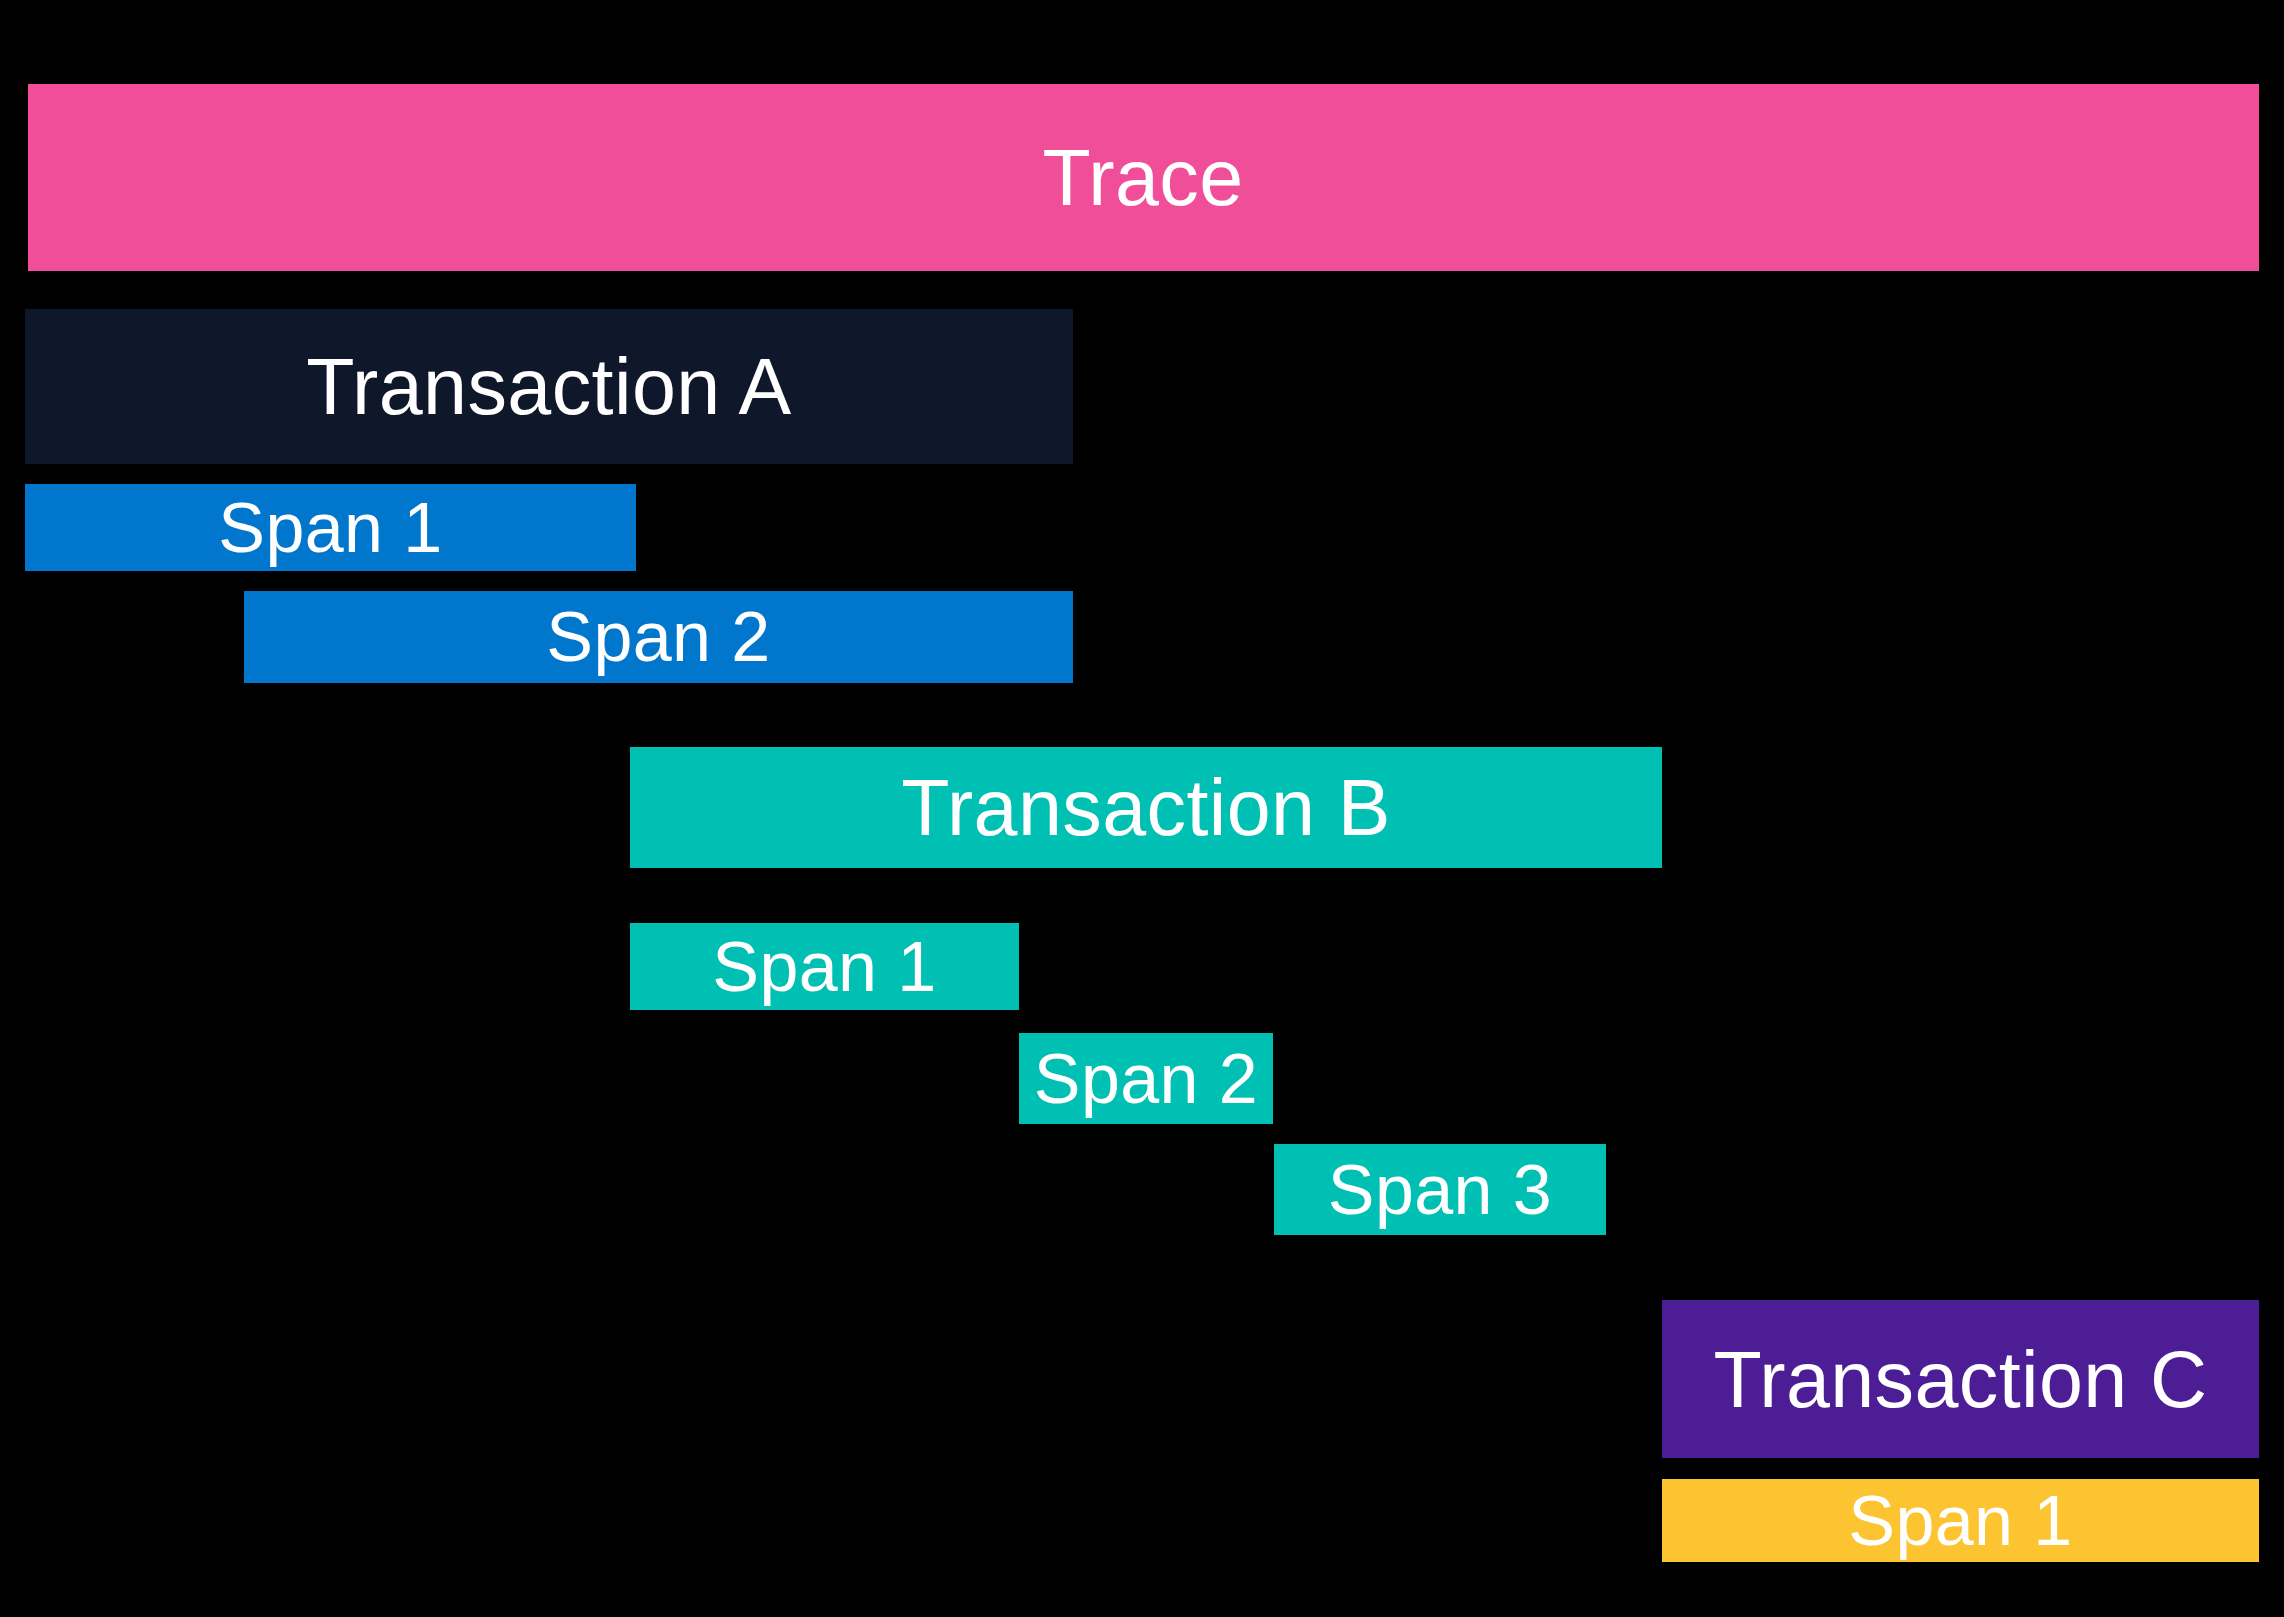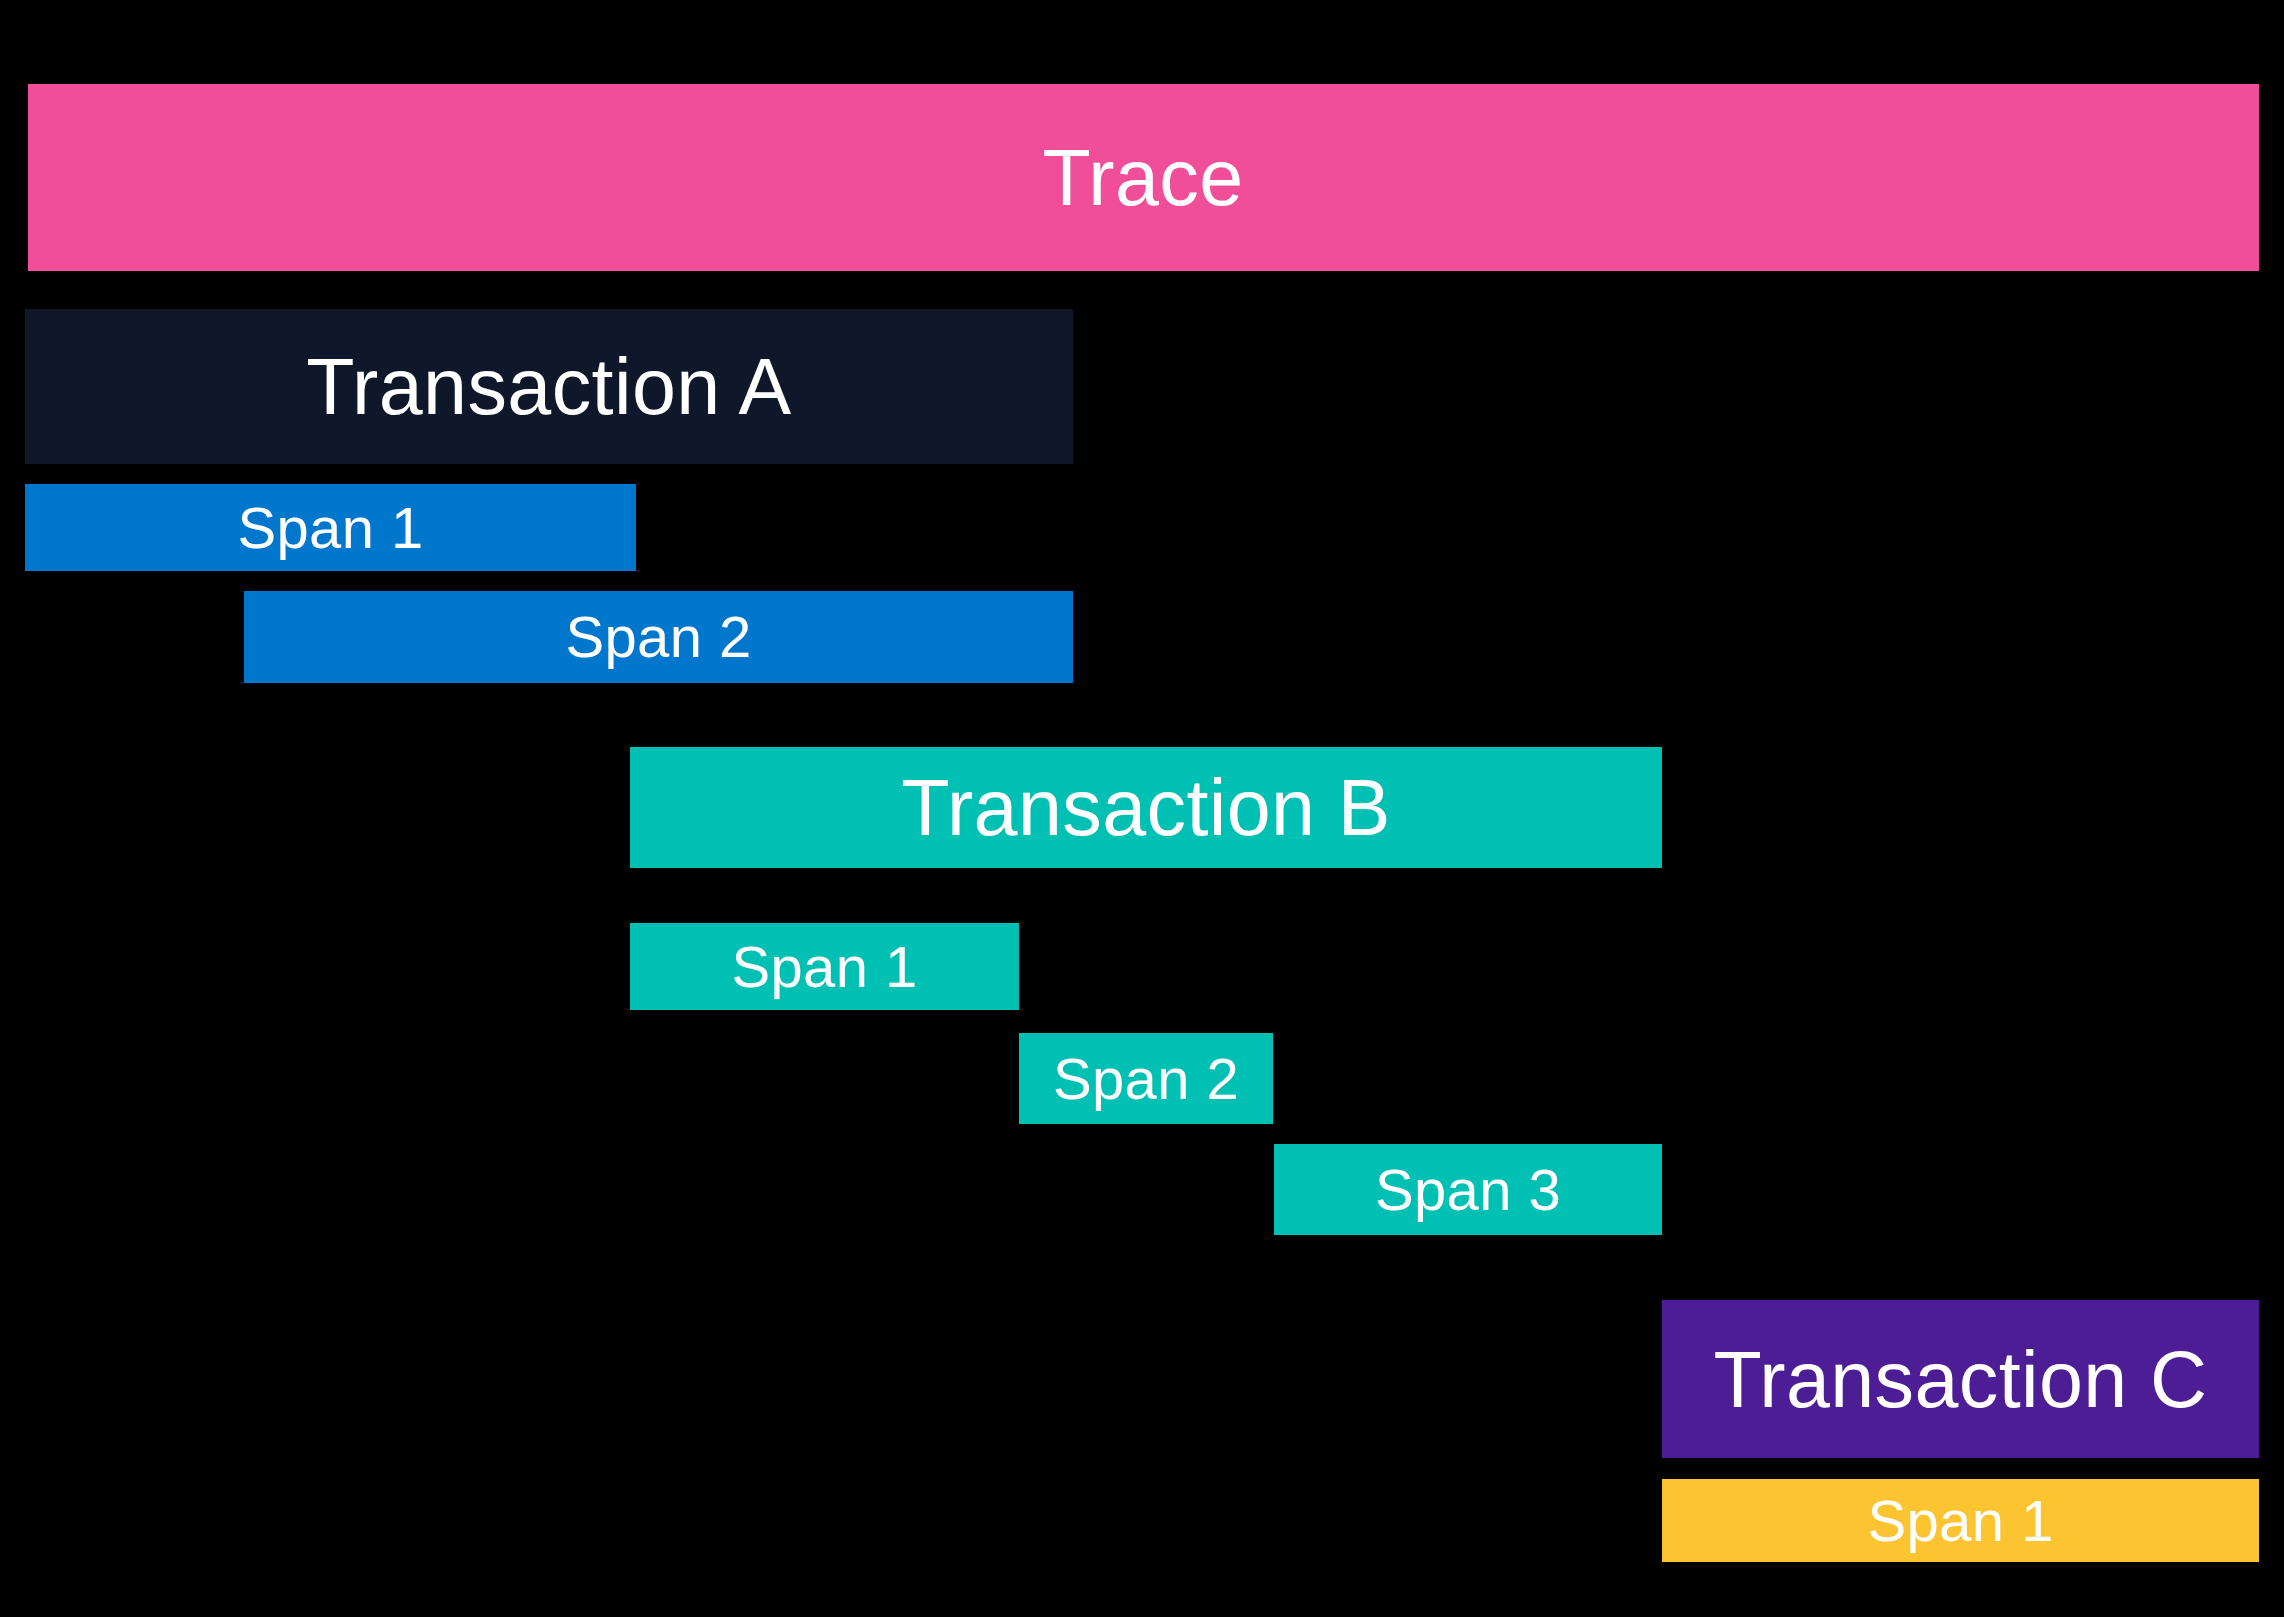--- a/index.html
+++ b/index.html
@@ -28,32 +28,32 @@
   .label {
     font-weight: 500;
     line-height: 1;
     white-space: nowrap;
     letter-spacing: 0.4px;
   }
   .title-label {
     font-size: 79px;
   }
   .span-label {
-    font-size: 58px;
+    font-size: 70px;
   }
 
   
   .trace-bar      { left: 27.6px;   top: 53px;   width: 2231px; height: 187px; }
   .tx-a           { left: 25px;   top: 309px;  width: 1048px; height: 155px; }
   .tx-a-span-1    { left: 25px;   top: 484px;  width: 611px;  height: 87px; }
   .tx-a-span-2    { left: 244px;  top: 591px;  width: 829px; height: 92px; }
   .tx-b           { left: 630px;  top: 747px;  width: 1032px; height: 121px; }
   .tx-b-span-1    { left: 630px;  top: 923px; width: 389px;  height: 87px; }
   .tx-b-span-2    { left: 1019px; top: 1033px; width: 254px;  height: 91px; }
-  .tx-b-span-3    { left: 1274px; top: 1144px; width: 388px;  height: 91px; }
+  .tx-b-span-3    { left: 1274px; top: 1144px; width: 332px;  height: 91px; }
   .tx-c           { left: 1662px; top: 1300px; width: 597px;  height: 158px; }
   .tx-c-span-1    { left: 1662px; top: 1479px; width: 597px;  height: 83px; }
 </style>
 </head>
 <body>
 
 <div class="stage" style="background-color: rgb(0, 0, 0);">
 
   <div class="bar trace-bar" style="background-color: rgb(240, 78, 152); margin-top: 31px;">
     <span class="label title-label" style="color: rgb(255, 255, 255);">Trace</span>

